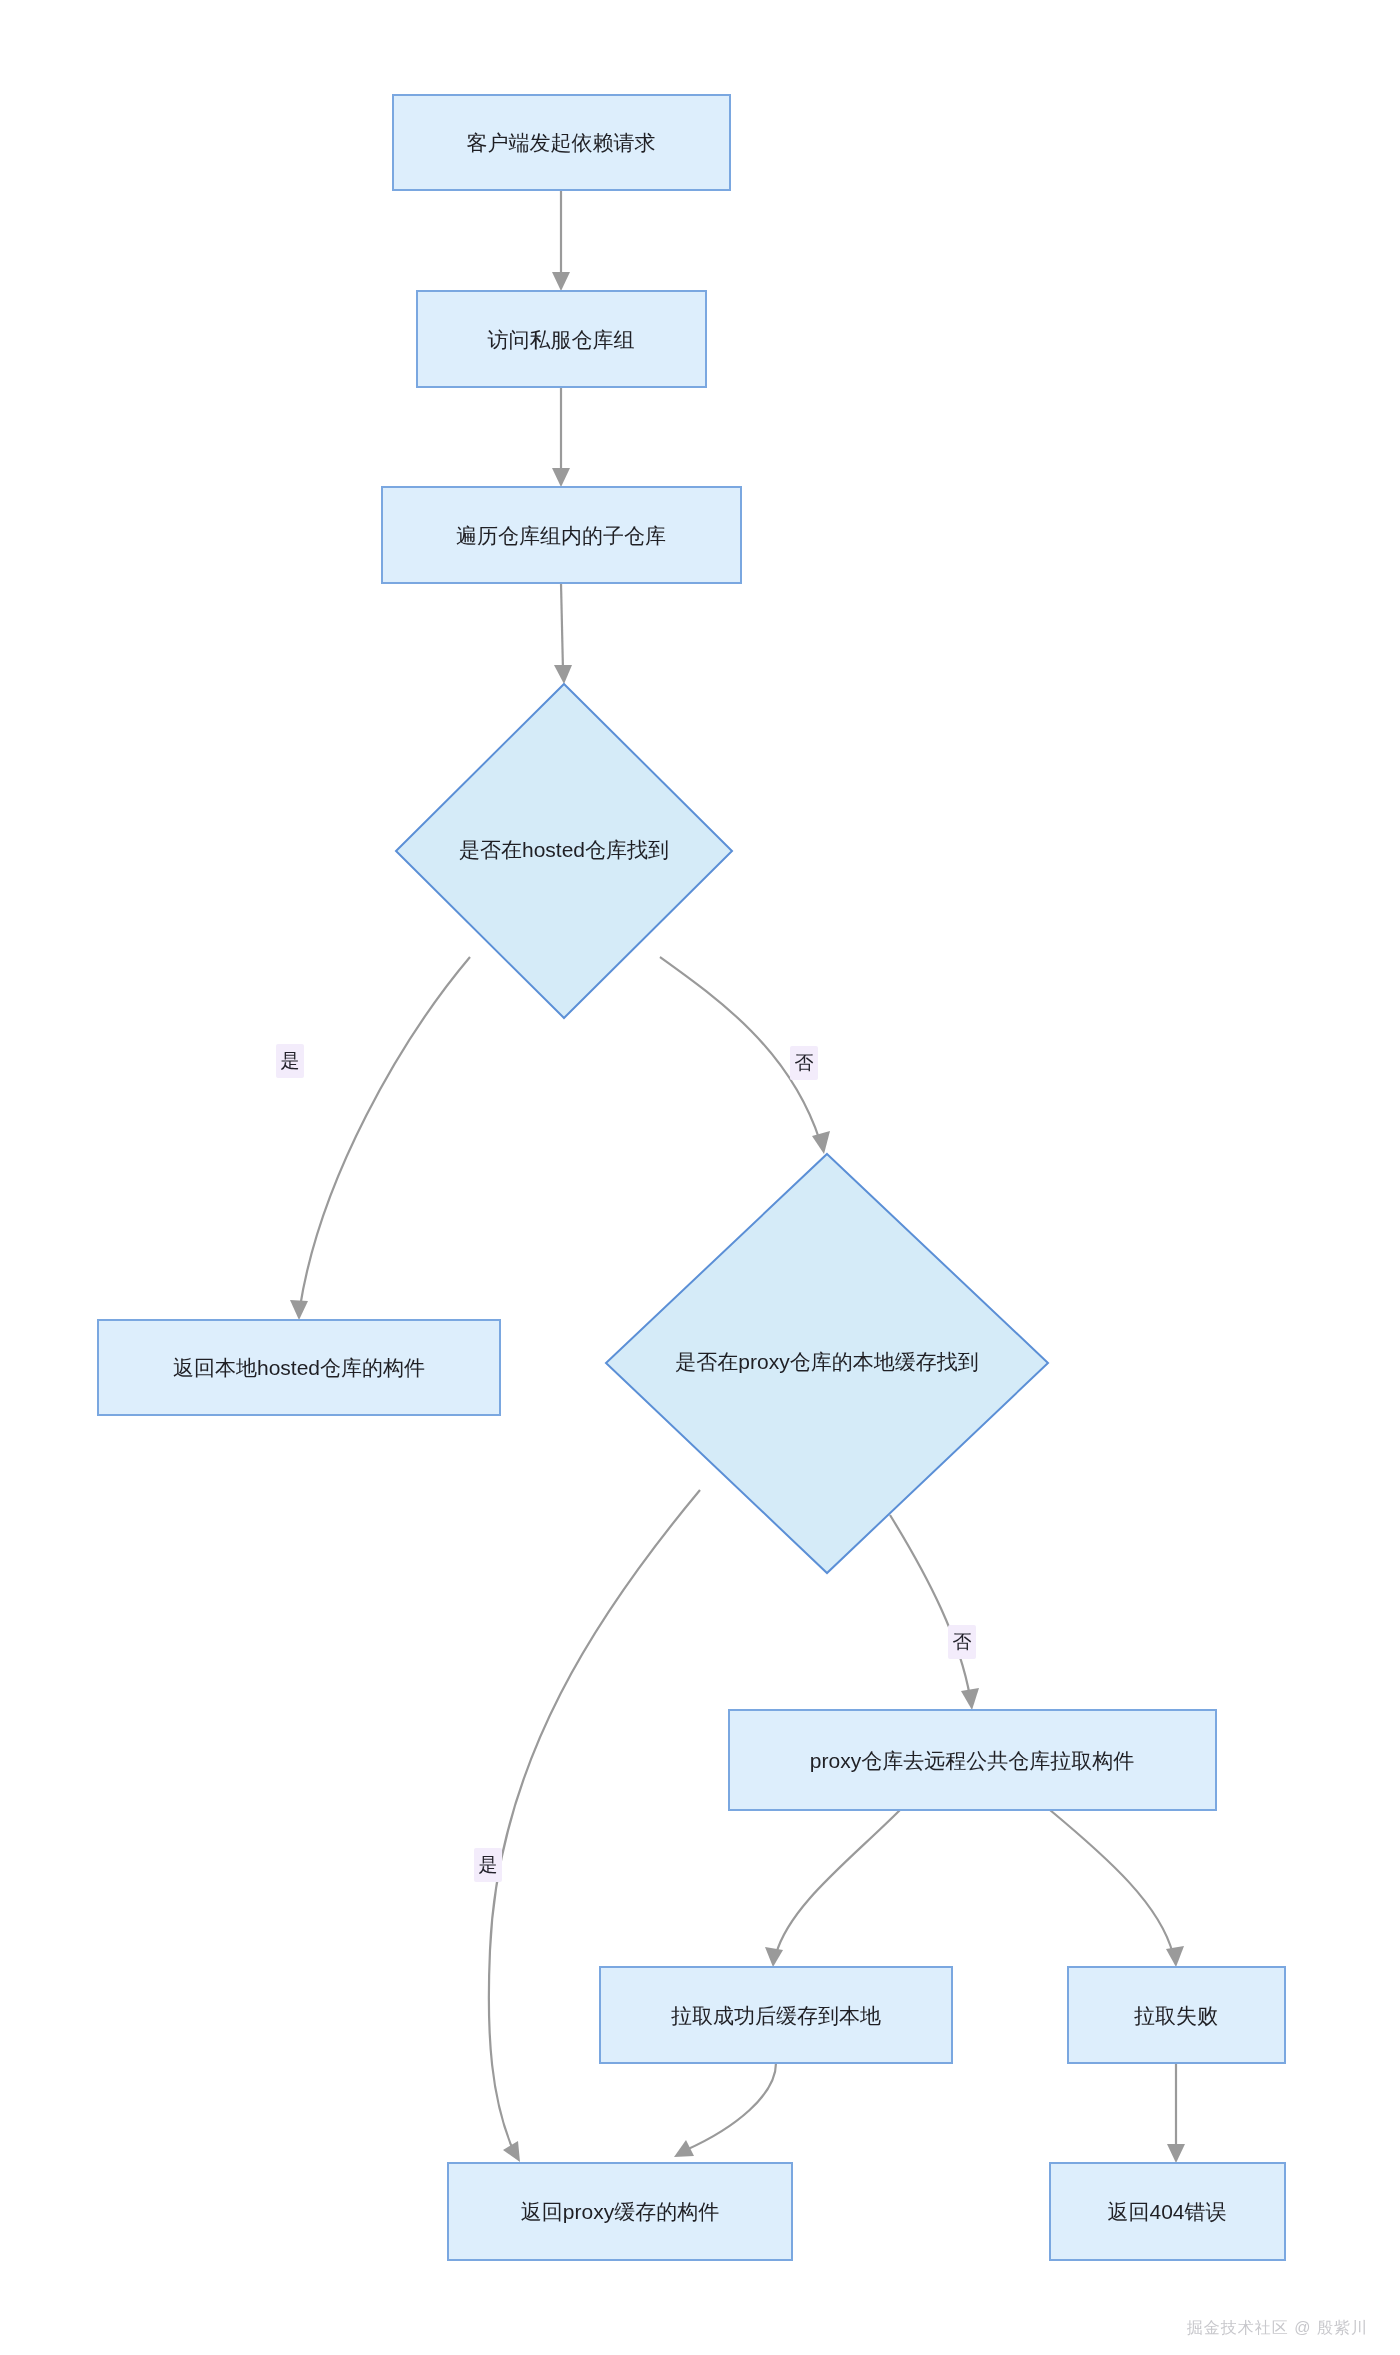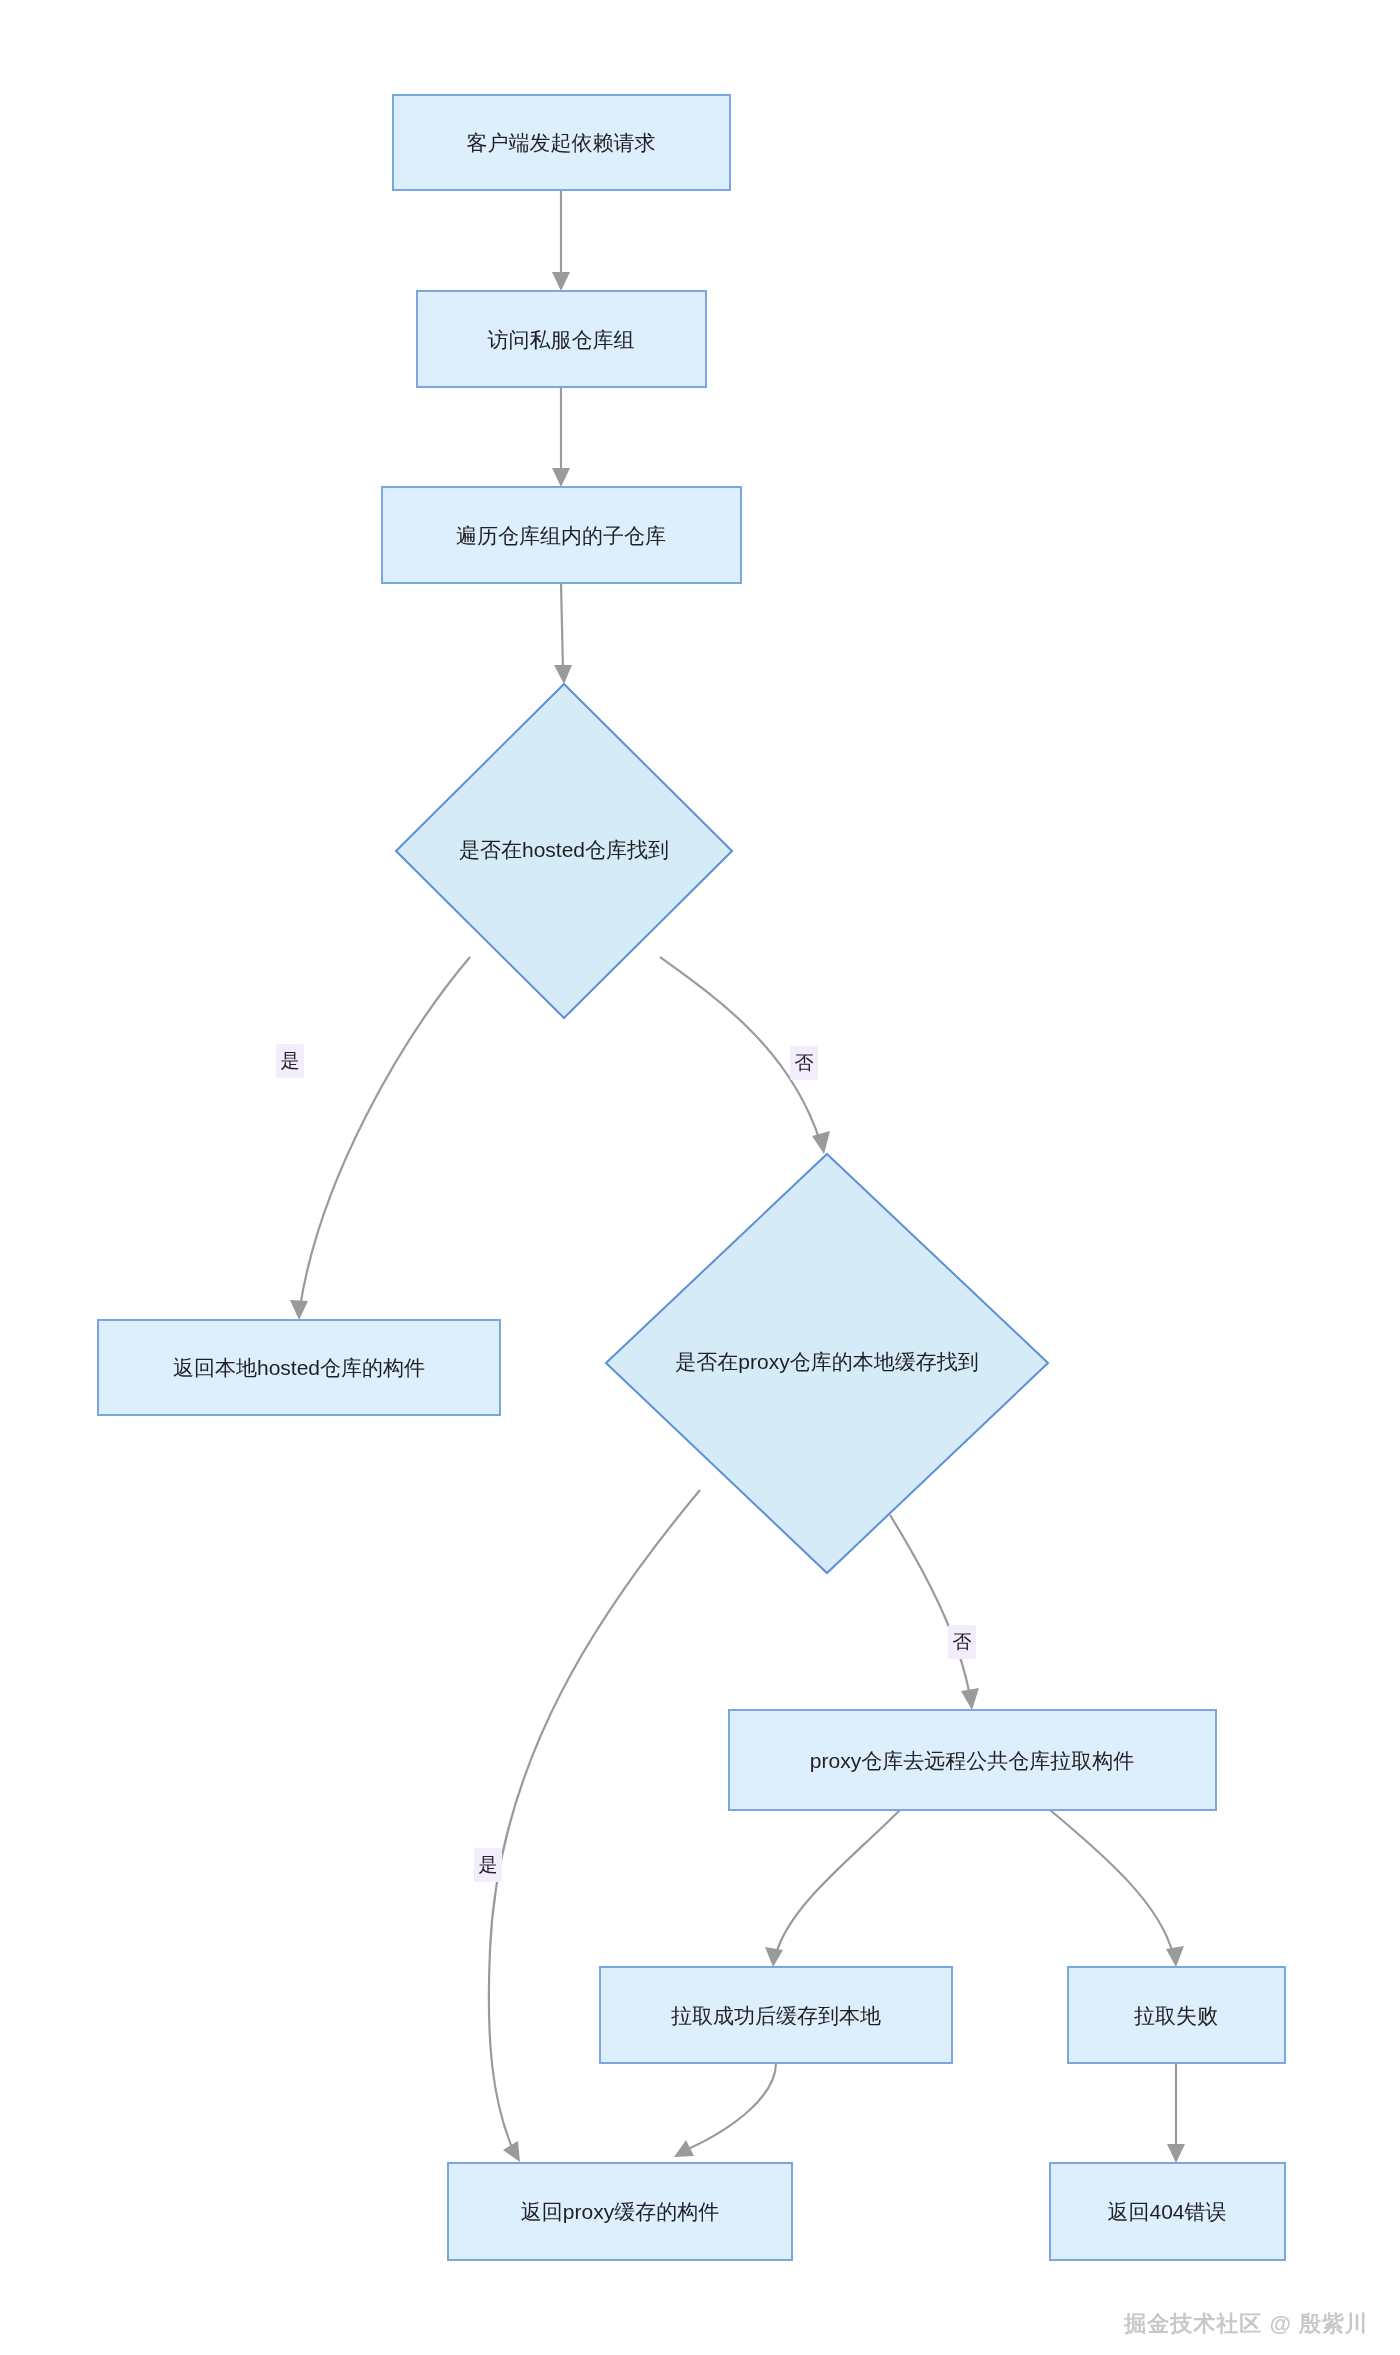--- a/index.html
+++ b/index.html
@@ -59,26 +59,25 @@
     font-family: "Liberation Sans", "DejaVu Sans", sans-serif;
     font-size: 19px;
     text-anchor: middle;
     dominant-baseline: middle;
   }
   .watermark {
     position: absolute;
     right: 32px;
     bottom: 16px;
     font-family: "Liberation Sans", "DejaVu Sans", sans-serif;
-    font-size: 22px;
+    font-size: 16px;
     color: #c8c8cc;
     letter-spacing: 1px;
     white-space: nowrap;
     user-select: none;
-    font-weight: bold;
   }
 </style>
 </head>
 <body>
 
 <div id="canvas">
 
   <svg id="flow" viewBox="0 0 1400 2355">
 
     <g>

